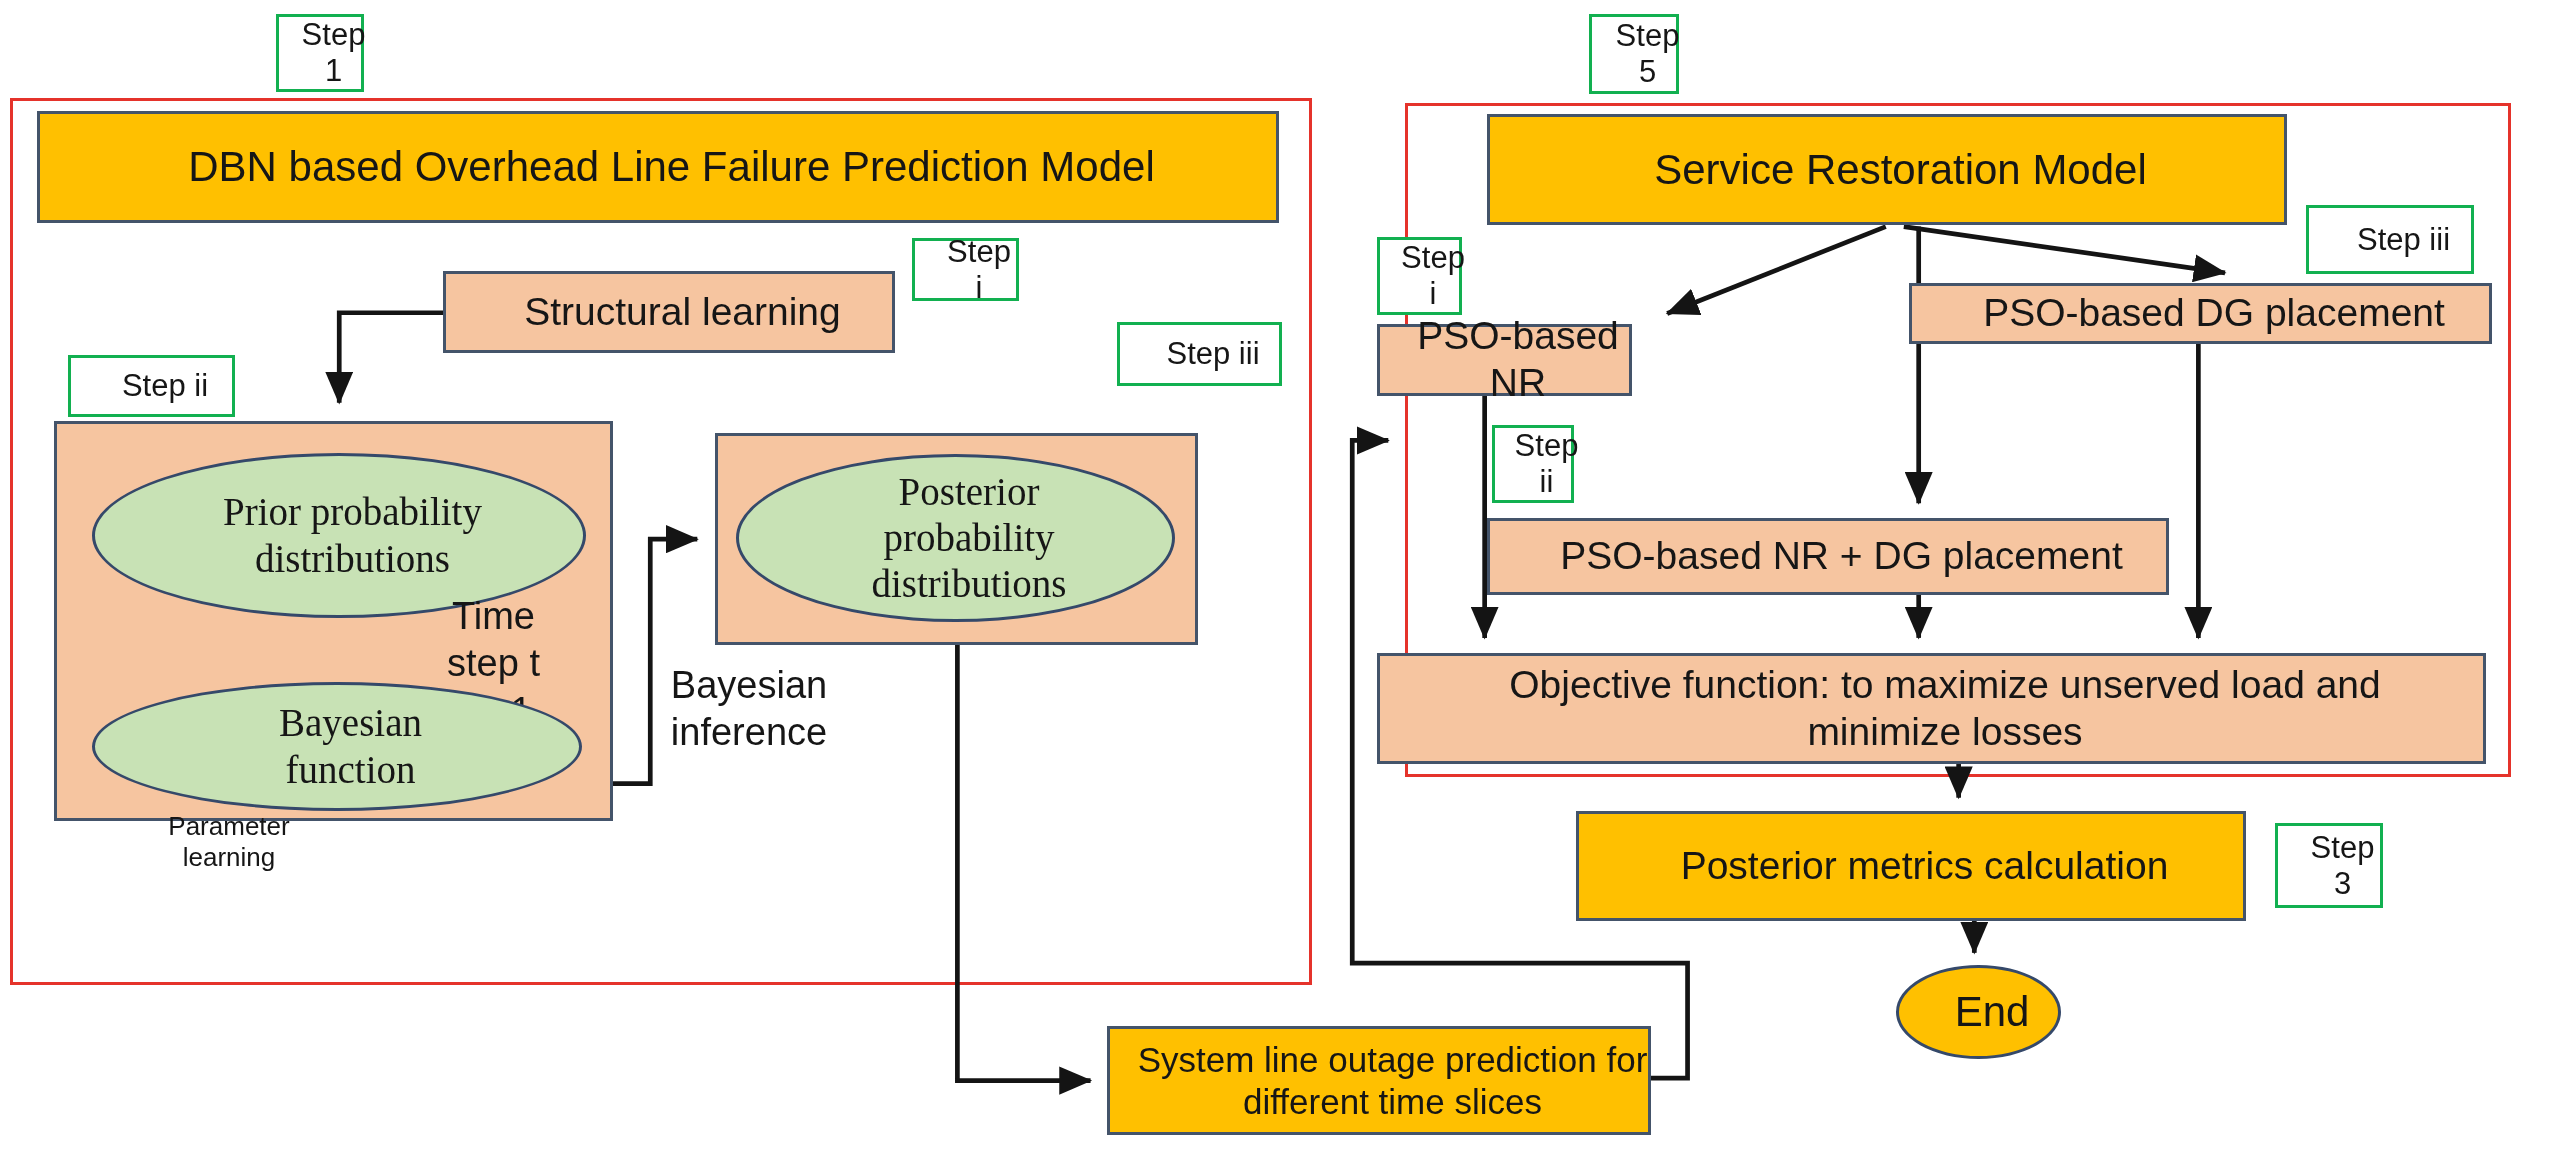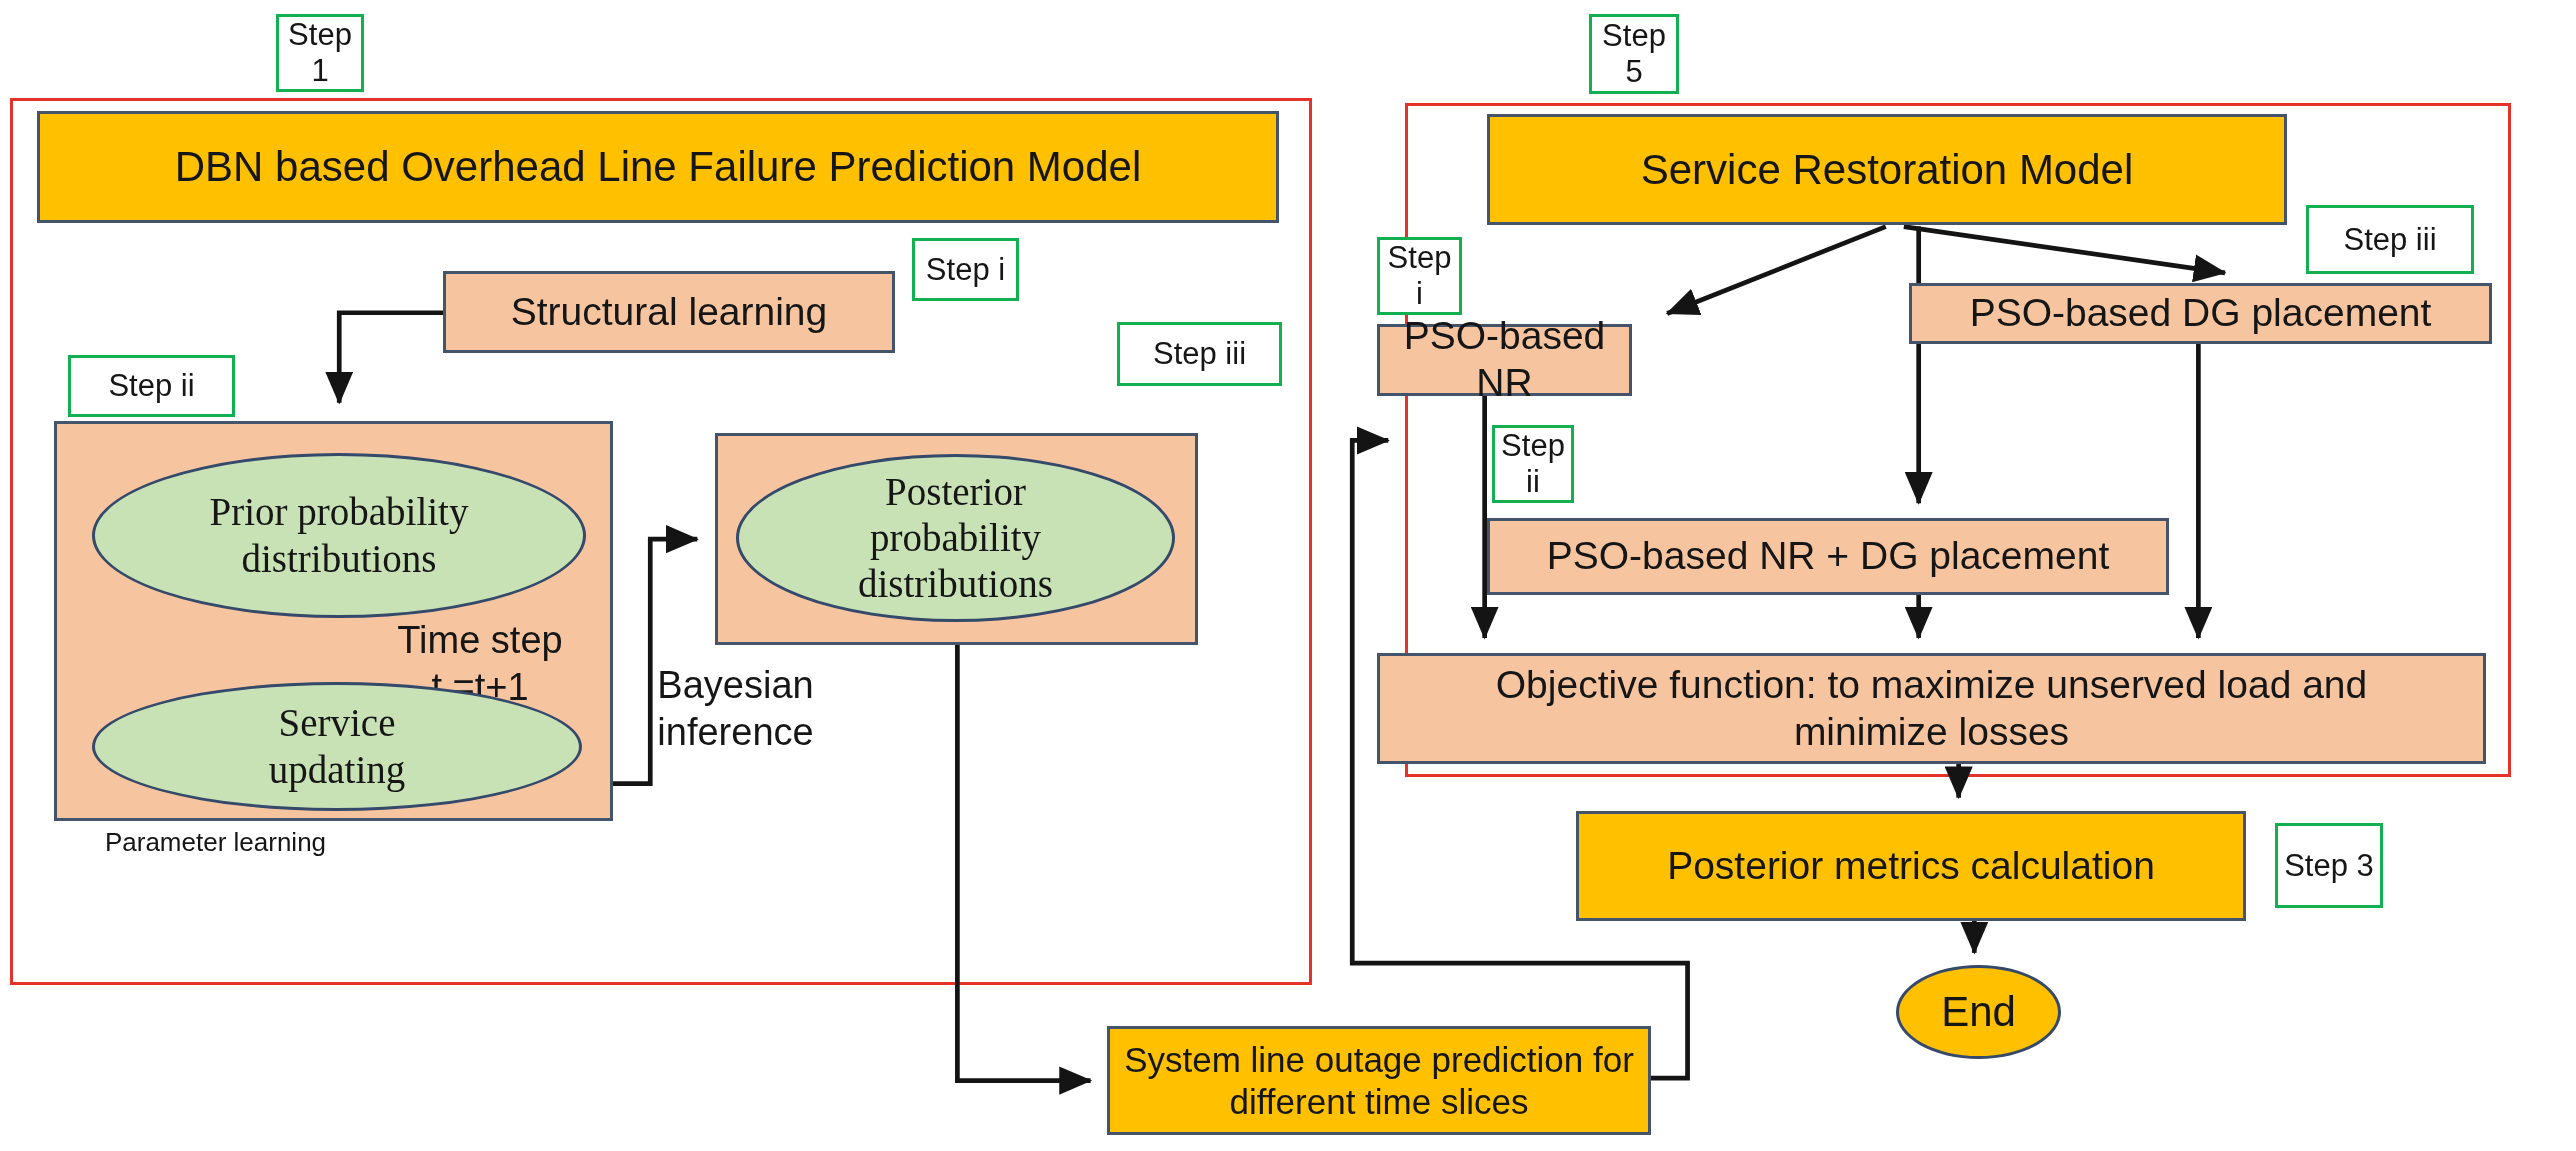--- a/index.html
+++ b/index.html
@@ -7,21 +7,21 @@
     --green_border:#12B050; --navy:#35496A; --slate:#44546A;
     --red:#E5332B; --line:#141414; --text:#161616;
   }
   html,body{margin:0;padding:0;background:#ffffff;}
   .canvas{
     position:relative; width:2576px; height:1152px; background:#ffffff;
     font-family:"Liberation Sans", sans-serif; color:var(--text);
     overflow:hidden;
   }
   .abs{position:absolute; box-sizing:border-box;}
-  .flex{display:flex; align-items:center; justify-content:center; text-align:center;}
+  .flex{display:flex; align-items:center; justify-content:center; text-align:center;padding-left:27px;}
   .redbox{border:3.1px solid var(--red); z-index:1; background:transparent;}
   .wires{position:absolute; left:0; top:0; z-index:2;}
   .node{z-index:3;}
   .orangebox{background:var(--orange); border:3.1px solid var(--slate); font-size:42px; line-height:1.18;}
   .peachbox{background:var(--peach); border:3.1px solid var(--slate); font-size:39px; line-height:1.2;}
   .glabel{background:#ffffff; border:3.9px solid var(--green_border); font-size:31px; z-index:4;}
   .gellipse{background:var(--green_fill); border:3.1px solid var(--navy); border-radius:50%;
             font-family:"Liberation Serif", serif; font-size:39px; line-height:1.18; z-index:4;}
   .note{font-size:38px; line-height:1.25; z-index:4;}
   .caption{font-size:26px; z-index:4;align-items:center;}
@@ -85,21 +85,21 @@
 
   <div class="abs flex gellipse" style="left:92px; top:453px; width:494px; height:165px;">
     <span style="width:337px;">Prior probability distributions</span>
   </div>
 
   <div class="abs flex note" style="left:388px; top:619px; width:184px; height:90px;">
     <span style="width:184px;">Time step t =t+1</span>
   </div>
 
   <div class="abs flex gellipse" style="left:92px; top:682px; width:490px; height:129px;">
-    <span style="width:204px;">Service updating</span>
+    <span style="width:204px;">Bayesian function</span>
   </div>
 
   <div class="abs flex caption" style="left:102px; top:821px; width:227px; height:42px;">
     <span>Parameter learning</span>
   </div>
 
   <div class="abs flex note" style="left:657px; top:664px; width:157px; height:90px;">
     <span style="width:157px;">Bayesian inference</span>
   </div>
 

